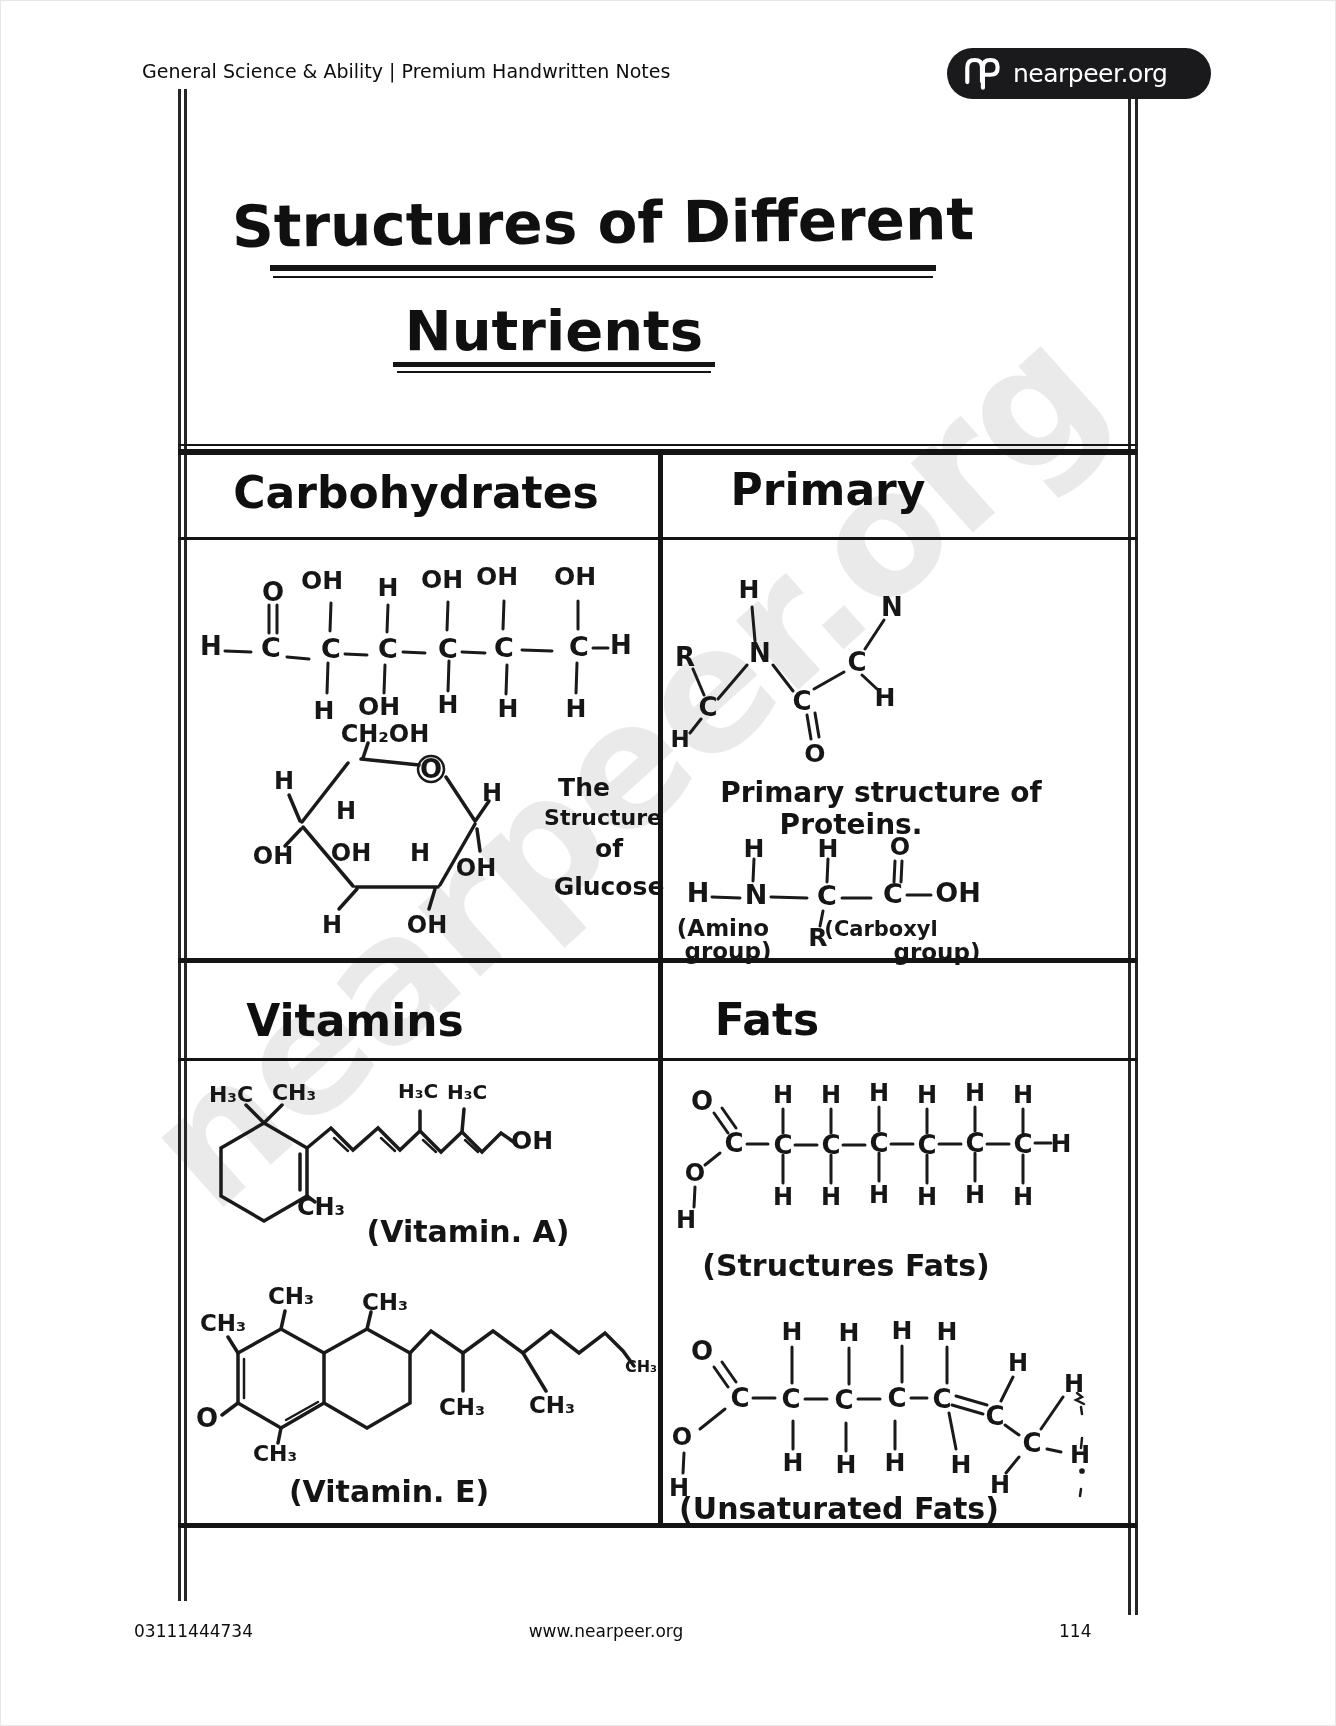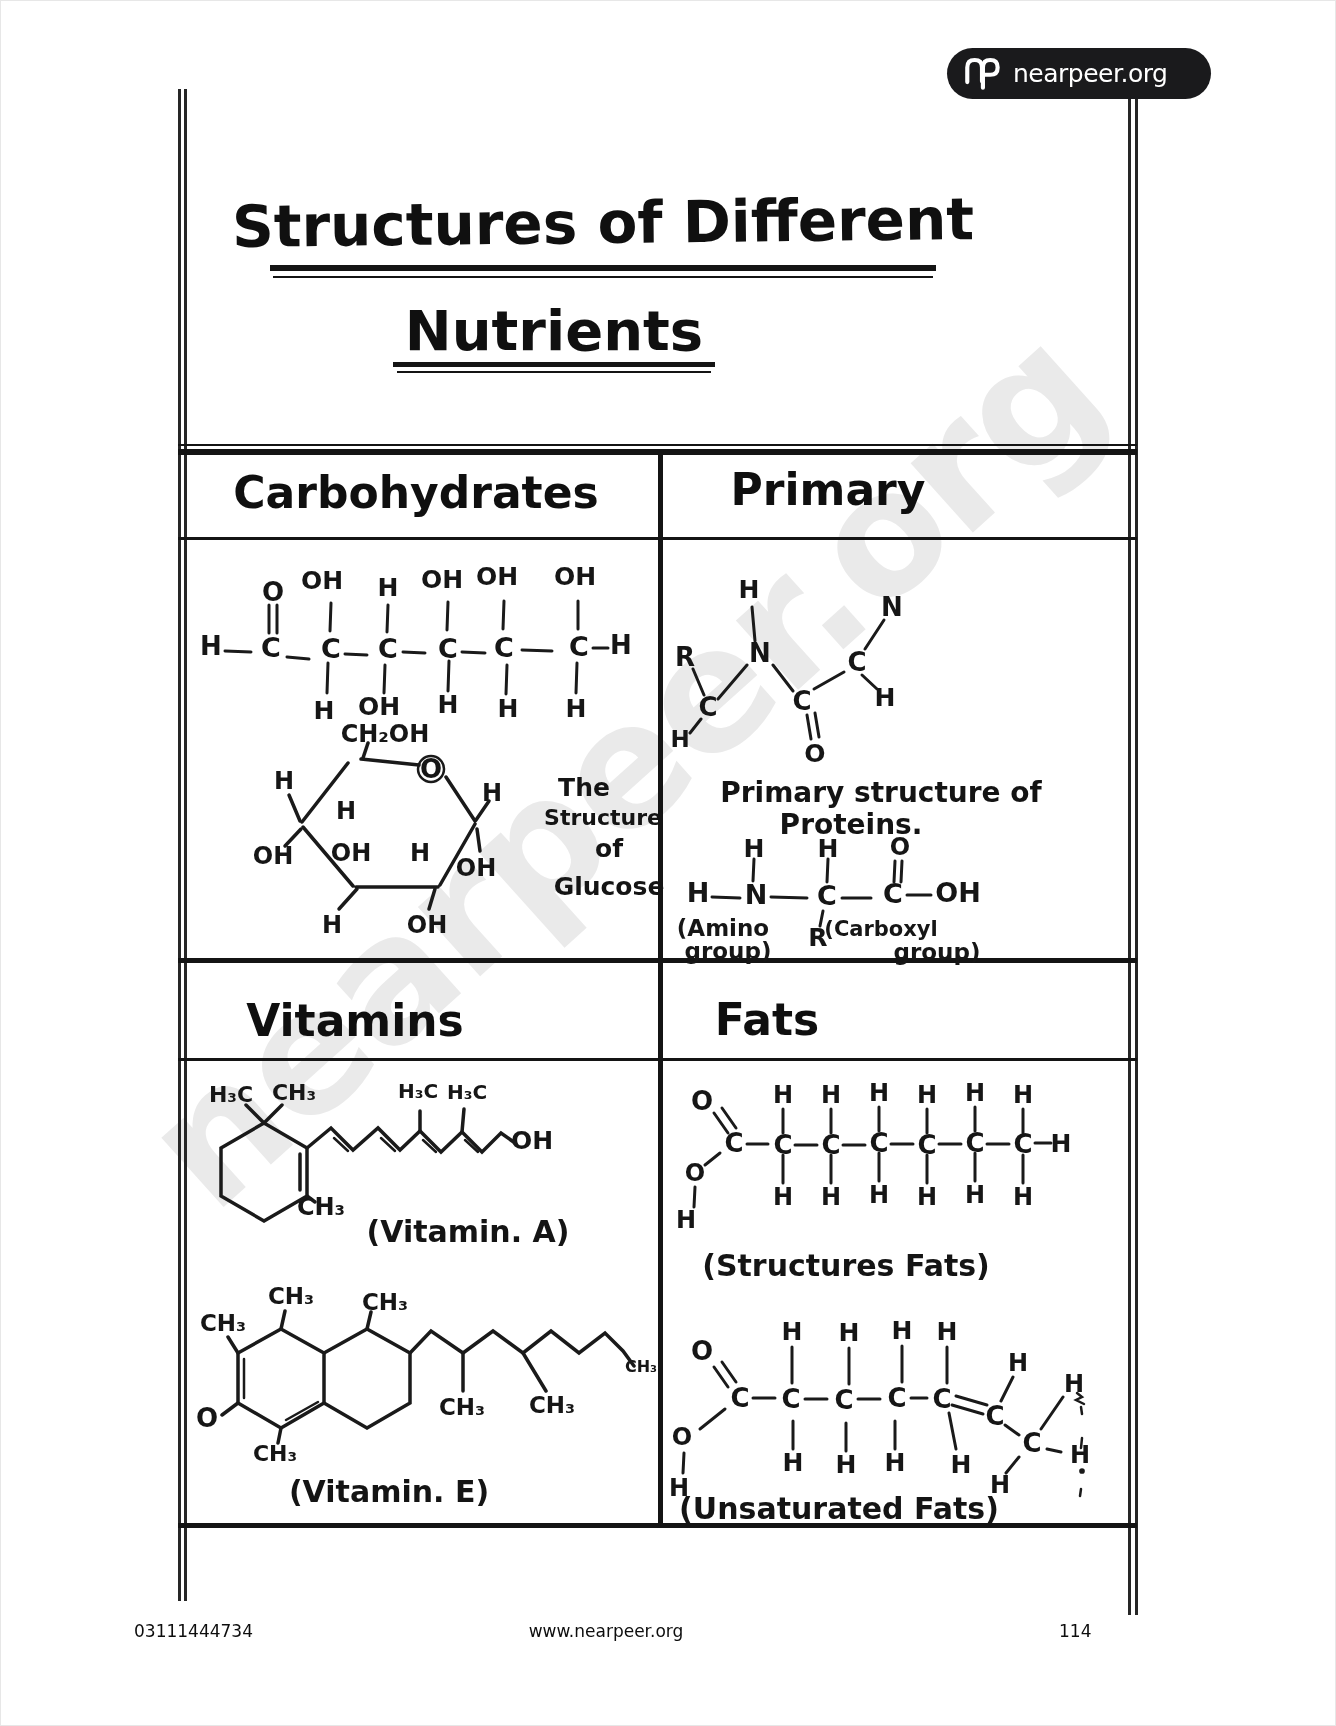--- a/index.html
+++ b/index.html
@@ -35,20 +35,21 @@
   
   .foot{position:absolute;font-size:17px;color:#0d0d0d;z-index:2;}
 </style>
 </head>
 <body>
 
 <div id="page">
 
   <div id="watermark">nearpeer.org</div>
 
+  <div id="course-line">General Science &amp; Ability | Premium Handwritten Notes</div>
   <div id="brand-pill">
     <span>
       <svg width="46" height="44" viewBox="0 0 50 44" fill="none">
         <path d="M9 33 V17 q0-8 8-8 q8 0 8 8 v15" stroke="#ffffff" stroke-width="4.5" stroke-linecap="round"></path>
         <path d="M26 39 V17 q0-8 8-8 q8 0 8 8 q0 8-8 8 h-7" stroke="#ffffff" stroke-width="4.5" stroke-linecap="round"></path>
       </svg>
     </span>
     <span class="site">nearpeer.org</span>
   </div>
 

